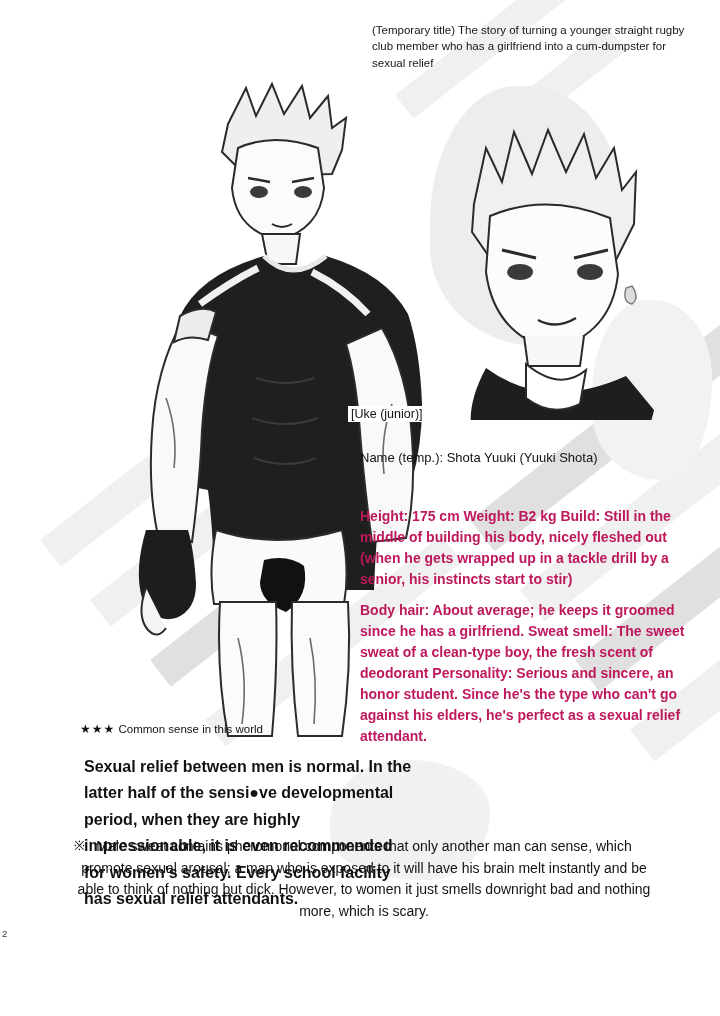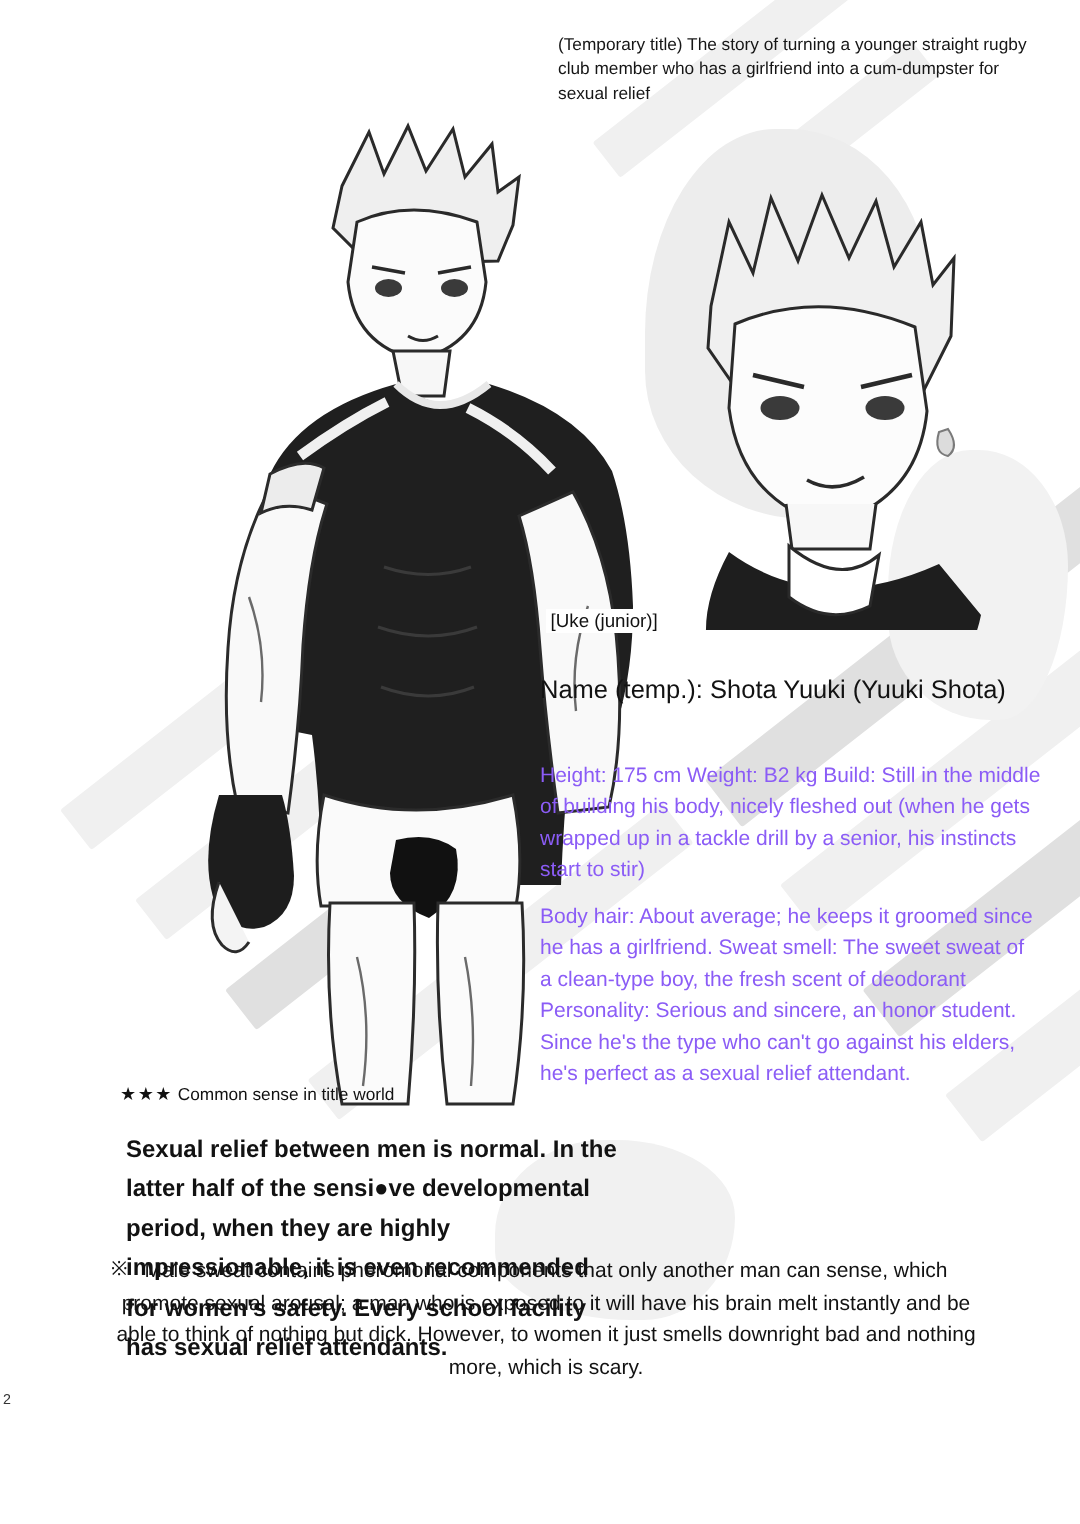--- a/index.html
+++ b/index.html
@@ -78,47 +78,48 @@
     top: 22px;
     width: 324px;
     text-align: left;
     font-size: 11.5px;
     line-height: 1.42;
     color: #161616;
   }
 
   .uke-label {
     position: absolute;
-    left: 364px;
+    left: 348px;
     top: 406px;
     font-size: 12.5px;
     color: #111;
     background: #ffffff;
     padding: 1px 3px;
   }
 
   .stat-block {
     position: absolute;
     left: 360px;
     top: 448px;
     width: 330px;
-    font-size: 17px;
+    font-size: 13px;
     line-height: 1.47;
     color: #121212;
   }
   .stat-block p { margin: 0; }
 
   .desc-block {
     position: absolute;
     left: 360px;
     top: 506px;
     width: 334px;
     font-size: 14px;
     line-height: 1.5;
-    color: #8b5cf6;
+    color: #be185d;
+    font-weight: bold;
   }
   .desc-block p { margin: 0 0 10px 0; }
   .desc-block p:last-child { margin-bottom: 16px; }
 
   .common-sense-head {
     position: absolute;
     left: 80px;
     top: 722px;
     font-size: 11.5px;
     color: #111;
@@ -275,21 +276,21 @@
     <p>Name (temp.): Shota Yuuki (Yuuki Shota)</p>
   </div>
 
   <div class="desc-block">
     <p>Height: 175 cm Weight: B2 kg Build: Still in the middle of building his body, nicely fleshed out (when he gets wrapped up in a tackle drill by a senior, his instincts start to stir)</p>
     <p>Body hair: About average; he keeps it groomed since he has a girlfriend. Sweat smell: The sweet sweat of a clean-type boy, the fresh scent of deodorant Personality: Serious and sincere, an honor student. Since he's the type who can't go against his elders, he's perfect as a sexual relief attendant.</p>
   </div>
 
   <div class="common-sense-head">
     <span class="stars">★★★</span>
-    <span>Common sense in title world</span>
+    <span>Common sense in this world</span>
   </div>
 
   <div class="common-sense-body">Sexual relief between men is normal. In the latter half of the sensi●ve developmental period, when they are highly impressionable, it is even recommended for women's safety. Every school facility has sexual relief attendants.</div>
 
   <div class="note-block">
     <span class="asterisk">※</span>
     <span>Male sweat contains pheromonal components that only another man can sense, which promote sexual arousal; a man who is exposed to it will have his brain melt instantly and be able to think of nothing but dick. However, to women it just smells downright bad and nothing more, which is scary.</span>
   </div>
 
 

